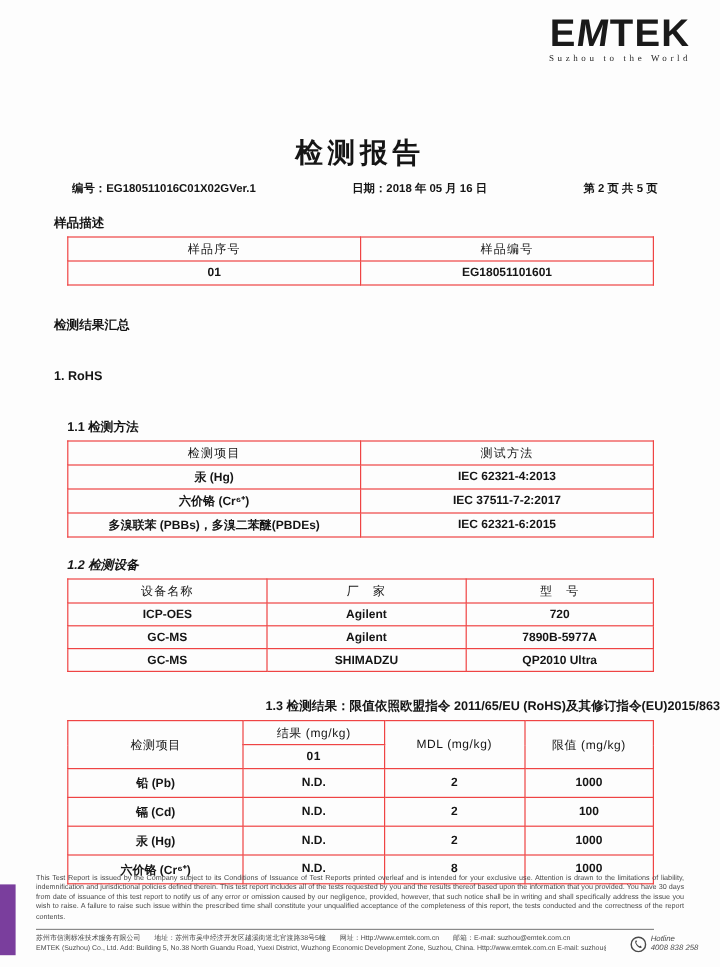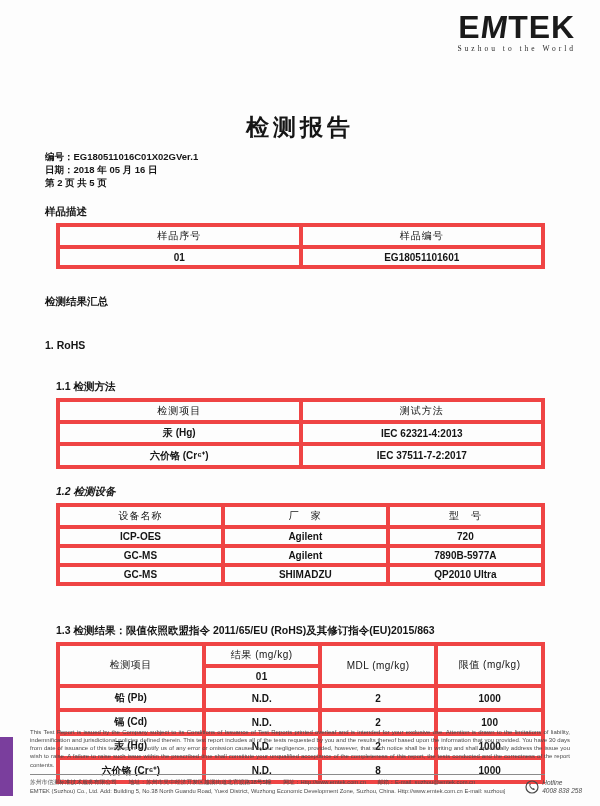--- a/index.html
+++ b/index.html
@@ -14,35 +14,35 @@
     margin:0 auto;
   }
   
   .logo-block { position:absolute; top:12px; right:24px; text-align:center; }
   .logo-text { font-size:32px; font-weight:800; letter-spacing:1px; color:#1a1a1a; line-height:30px; }
   .logo-text .logo-m { display:inline-block; transform:skewX(-8deg); }
   .logo-tagline { font-size:7.5px; letter-spacing:3px; color:#2a2a2a; margin-top:2px; font-family:"Liberation Serif", serif; }
 
   .report-title { padding-top:82px; text-align:center; font-size:23px; font-weight:700; letter-spacing:4px;margin-top:30px; }
   .info-row { display:flex; justify-content:space-between; align-items:baseline;
-              margin:8px 52px 0 45px; font-size:9.5px; font-weight:700;flex-direction:column; }
+              margin:8px 52px 0 60px; font-size:9.5px; font-weight:700; }
   .info-item { white-space:nowrap; }
 
   
   .h-main { font-size:10.5px; font-weight:700; margin-left:45px; }
   .h-sub  { font-size:10.5px; font-weight:700; margin-left:56px; }
   .mt-sample   { margin-top:15px; }
   .mt-summary  { margin-top:26px; }
   .mt-rohs     { margin-top:30px; }
   .mt-11       { margin-top:29px; }
   .mt-12       { margin-top:16px;font-style:italic; }
-  .mt-13       { margin-top:38px; }
+  .mt-13       { margin-top:22px;text-align:right; }
 
   table { border-collapse:collapse; margin:4px 0 0 56px; width:489px; table-layout:fixed; }
-  th, td { border:4px solid #ef4444; text-align:center; vertical-align:middle;
+  th, td { border:1px solid #ef4444; text-align:center; vertical-align:middle;
            font-size:10px; padding:2px 3px; }
   th { font-weight:400; height:20px; letter-spacing:1px; }
   td { font-weight:700; height:20px; letter-spacing:0; }
   .results-table td { height:24px; }
   .results-table th { letter-spacing:0.5px; }
   .eq-table td { height:19px; }
 
   
   .accent-bar { position:absolute; left:0; bottom:10px; width:13px; height:59px; background:#7a3e9d; }
   .disclaimer { position:absolute; left:30px; bottom:37px; width:540px;
@@ -98,20 +98,24 @@
       <th>测试方法</th>
     </tr>
     <tr>
       <td>汞 (Hg)</td>
       <td>IEC 62321-4:2013</td>
     </tr>
     <tr>
       <td>六价铬 (Cr⁶⁺)</td>
       <td>IEC 37511-7-2:2017</td>
     </tr>
+    <tr>
+      <td>多溴联苯 (PBBs)，多溴二苯醚(PBDEs)</td>
+      <td>IEC 62321-6:2015</td>
+    </tr>
   </tbody>
     </table>
 
   <div class="h-sub mt-12">1.2 检测设备</div>
   <table class="eq-table">
     <tbody>
         <tr>
       <th style="width:34%">设备名称</th>
       <th style="width:34%">厂　家</th>
       <th>型　号</th>

